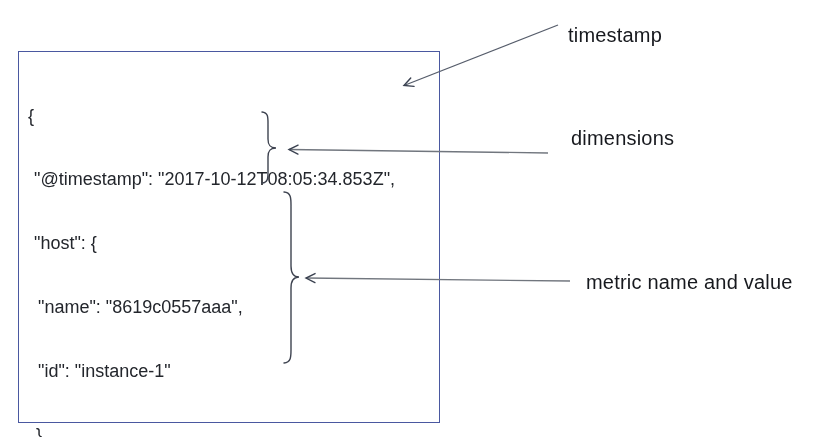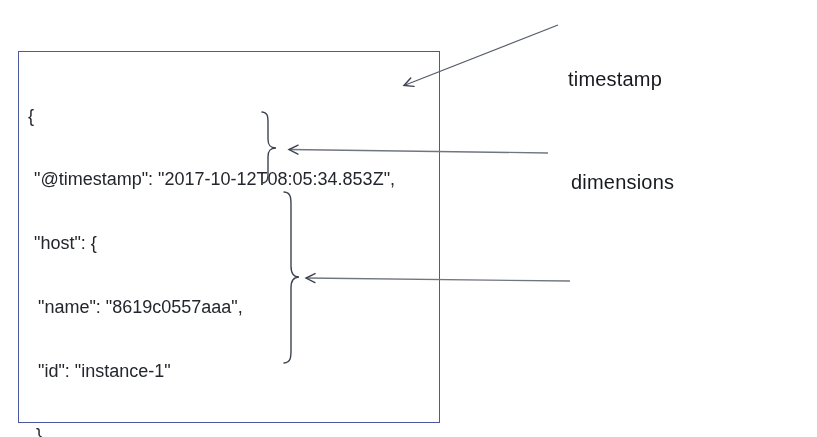--- a/index.html
+++ b/index.html
@@ -38,21 +38,20 @@
 
   
   .label {
     position: absolute;
     font-size: 20px;
     line-height: 20px;
     color: #17191E;
     letter-spacing: 0.2px;
     z-index: 2;
     white-space: nowrap;
-    margin-top: 44px;
   }
   .lbl-timestamp  { left: 568px; top: 25px; }
   .lbl-dimensions { left: 571px; top: 128px; }
   .lbl-metric     { left: 586px; top: 272px; }
 
   
   .overlay {
     position: absolute;
     left: 0; top: 0;
     width: 817px; height: 437px;
@@ -80,20 +79,21 @@
       
       
       
       
       
     </div>
   </div>
 
   <div class="label lbl-timestamp">timestamp</div>
   <div class="label lbl-dimensions">dimensions</div>
+  <div class="label lbl-metric">metric name and value</div>
 
   <svg class="overlay" width="817" height="437" viewBox="0 0 817 437" xmlns="http://www.w3.org/2000/svg">
     <defs>
       <marker id="ah" markerUnits="userSpaceOnUse" markerWidth="14" markerHeight="14" viewBox="0 0 14 14" refX="11" refY="7" orient="auto">
         <path d="M2,2.5 L11,7 L2,11.5" fill="none" stroke="#3A4150" stroke-width="1.4" stroke-linecap="round" stroke-linejoin="miter"></path>
       </marker>
     </defs>
 
     <line x1="558" y1="25" x2="404" y2="85.5" stroke="#565D6B" stroke-width="1.3" marker-end="url(#ah)"></line>
 

